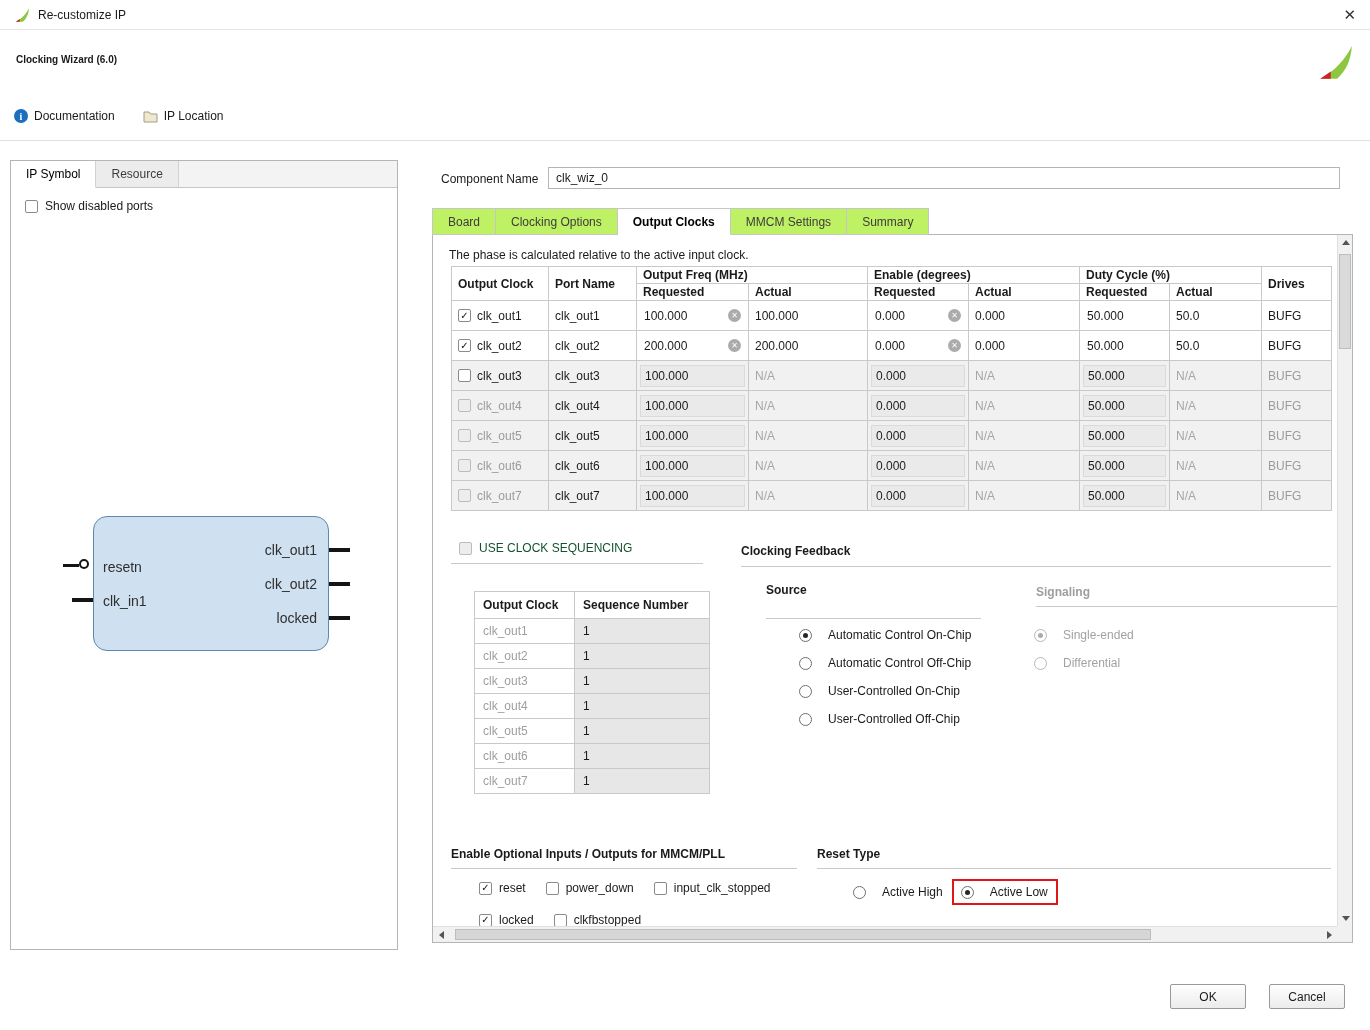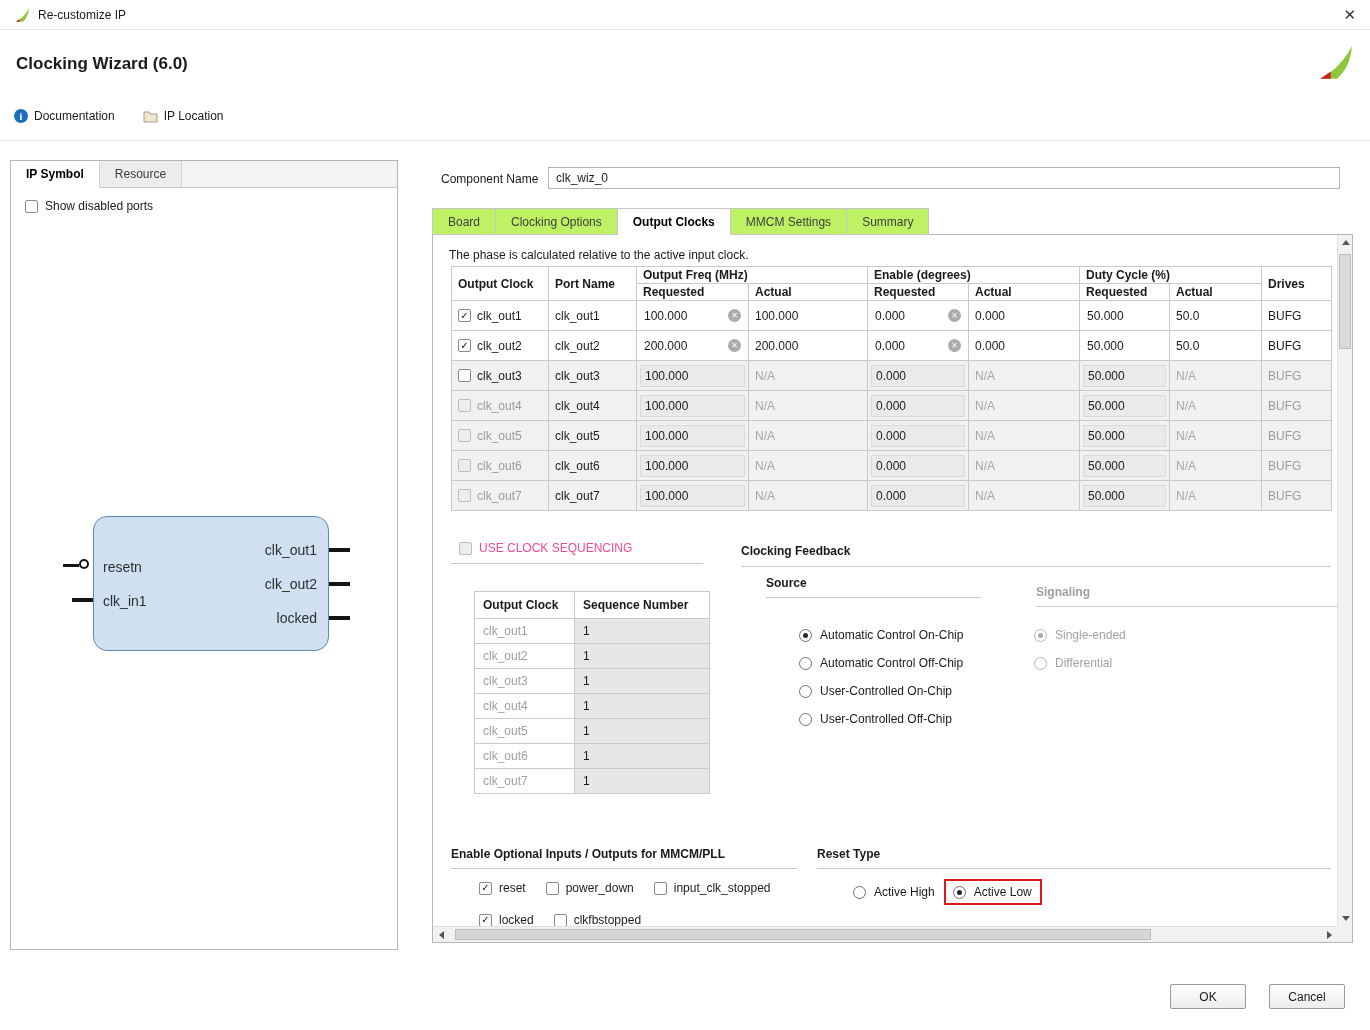--- a/index.html
+++ b/index.html
@@ -5,32 +5,32 @@
   *{box-sizing:border-box;margin:0;padding:0;}
   html,body{width:1370px;height:1030px;}
   body{font-family:"Liberation Sans",sans-serif;font-size:12px;color:#1a1a1a;background:#fff;}
   .stage{position:relative;width:1370px;height:1030px;overflow:hidden;background:#fff;}
 
   
   .titlebar{position:absolute;left:0;top:0;width:100%;height:30px;display:flex;align-items:center;padding:0 14px;border-bottom:1px solid #e4e4e4;background:#fff;}
   .tb-title{margin-left:8px;}
   .tb-close{margin-left:auto;font-size:15px;color:#333;cursor:default;}
 
-  .hdr-title{position:absolute;left:16px;top:54px;font-size:17px;font-weight:bold;}
+  .hdr-title{position:absolute;left:16px;top:54px;font-size:10px;font-weight:bold;}
   .logo{position:absolute;left:1316px;top:44px;}
   .links{position:absolute;left:14px;top:105px;height:22px;display:flex;align-items:center;gap:28px;}
   .link{display:flex;align-items:center;gap:6px;}
   .info-ic{width:14px;height:14px;border-radius:50%;background:#1c6fbe;color:#fff;font-size:10px;font-weight:bold;display:flex;align-items:center;justify-content:center;font-family:"Liberation Serif",serif;}
   .sep{position:absolute;left:0;top:140px;width:100%;border-top:1px solid #e0e0e0;}
 
   
   .left-panel{position:absolute;left:10px;top:160px;width:388px;height:790px;border:1px solid #b5b5b5;background:#fff;}
   .lp-tabs{display:flex;height:27px;background:#f3f3f3;border-bottom:1px solid #c6c6c6;}
   .lp-tab{padding:0 15px;display:flex;align-items:center;color:#3c3c3c;background:#ececec;border-right:1px solid #d2d2d2;}
-  .lp-tab.active{background:#fff;color:#000;font-weight:bold;margin-bottom:-1px;border-bottom:1px solid #fff;}
+  .lp-tab.active{background:#fff;color:#000;font-weight:normal;margin-bottom:-1px;border-bottom:1px solid #fff;}
   .show-ports{position:absolute;left:14px;top:38px;display:flex;align-items:flex-end;gap:7px;}
 
   .cbx{width:13px;height:13px;border:1px solid #8a8a8a;border-radius:2px;background:#fff;display:inline-flex;align-items:center;justify-content:center;font-size:10px;line-height:1;color:#111;flex:0 0 13px;}
   .cbx.dis{background:#ededed;border-color:#bcbcbc;color:#9a9a9a;}
 
   
   .sym-box{position:absolute;left:82px;top:355px;width:236px;height:135px;background:#cfe0f1;border:1px solid #5d89ae;border-radius:14px;}
   .stub{position:absolute;background:#141414;height:3px;}
   .bubble{position:absolute;left:68px;top:398px;width:10px;height:10px;border:2px solid #141414;border-radius:50%;background:#fff;}
   .pl{position:absolute;font-size:14px;color:#2e2e2e;line-height:16px;}
@@ -58,34 +58,34 @@
   .fld{display:flex;align-items:center;justify-content:space-between;height:24px;padding:0 4px;background:#fff;}
   .fld.ro{background:#ececec;border:1px solid #dadada;height:22px;}
   .clr{width:13px;height:13px;border-radius:50%;background:#ababab;color:#fff;font-size:8px;display:flex;align-items:center;justify-content:center;flex:0 0 13px;}
   .ocr.unchecked td,.ocr.disabled td{background:#f1f1f1;}
   .ocr.unchecked .fld.ro,.ocr.disabled .fld.ro{background:#eaeaea;}
   .ocr.unchecked .acell,.ocr.disabled .acell{color:#a6a6a6;}
   .ocr.unchecked .dcell,.ocr.disabled .dcell{color:#9b9b9b;}
   .ocr.disabled .ocl{color:#9b9b9b;}
 
   
-  .seq-head{position:absolute;left:18px;top:306px;width:252px;display:flex;align-items:center;gap:7px;padding:0 0 8px 8px;border-bottom:1px solid #c9c9c9;color:#ec4899;}
+  .seq-head{position:absolute;left:18px;top:306px;width:252px;display:flex;align-items:center;gap:7px;padding:0 0 8px 8px;border-bottom:1px solid #c9c9c9;color:#14532d;}
   .seq-table{position:absolute;left:41px;top:356px;border-collapse:collapse;}
   .seq-table th{border:1px solid #c9c9c9;font-weight:bold;text-align:left;padding:0 8px;height:27px;background:#fff;}
   .seq-table td{border:1px solid #c9c9c9;padding:0 8px;height:25px;}
   .sq-name{color:#9e9e9e;background:#fff;}
   .sq-val{background:#e7e7e7;}
 
   
   .cf-title{position:absolute;left:308px;top:309px;width:590px;font-weight:bold;padding-bottom:8px;border-bottom:1px solid #c9c9c9;}
-  .src-title{position:absolute;left:333px;top:341px;width:215px;font-weight:bold;padding-bottom:7px;border-bottom:1px solid #c9c9c9;}
+  .src-title{position:absolute;left:333px;top:348px;width:215px;font-weight:bold;padding-bottom:21px;border-bottom:1px solid #c9c9c9;}
   .sig-title{position:absolute;left:571px;top:350px;width:327px;font-weight:bold;padding-bottom:7px;border-bottom:1px solid #c9c9c9;color:#9e9e9e;margin-left:32px;}
   #src-opts{position:absolute;left:366px;top:386px;display:flex;flex-direction:column;}
   #sig-opts{position:absolute;left:601px;top:386px;display:flex;flex-direction:column;}
-  .ropt{display:flex;align-items:center;gap:8px;height:28px;}
+  .ropt{display:flex;align-items:center;gap:16px;height:28px;}
   .rad{width:13px;height:13px;border:1px solid #6f6f6f;border-radius:50%;background:#fff;position:relative;flex:0 0 13px;}
   .rad.sel::after{content:"";position:absolute;left:3px;top:3px;width:5px;height:5px;border-radius:50%;background:#262626;}
   .ropt.dis{color:#a2a2a2;}
   .ropt.dis .rad{border-color:#b8b8b8;}
   .ropt.dis .rad.sel::after{background:#ababab;}
 
   
   .oio-title{position:absolute;left:18px;top:612px;width:346px;font-weight:bold;padding-bottom:7px;border-bottom:1px solid #c9c9c9;}
   #oio-row1{position:absolute;left:46px;top:646px;display:flex;gap:20px;}
   #oio-row2{position:absolute;left:46px;top:678px;display:flex;gap:20px;}

